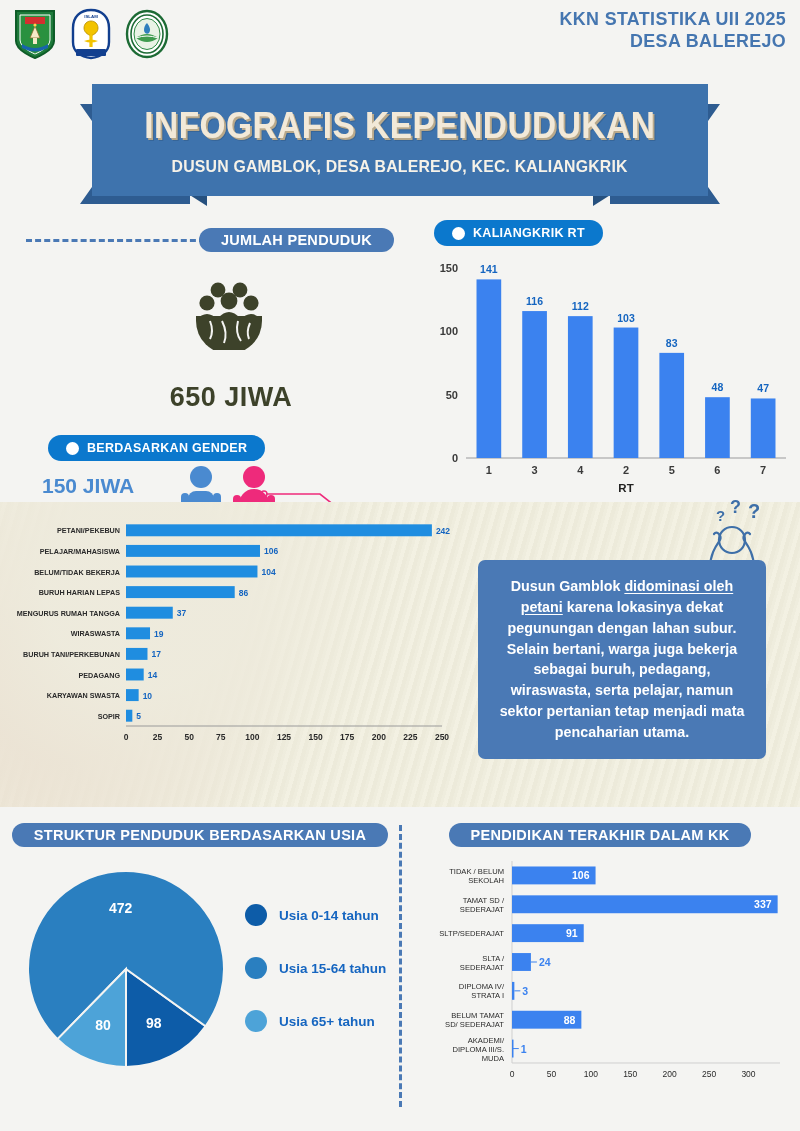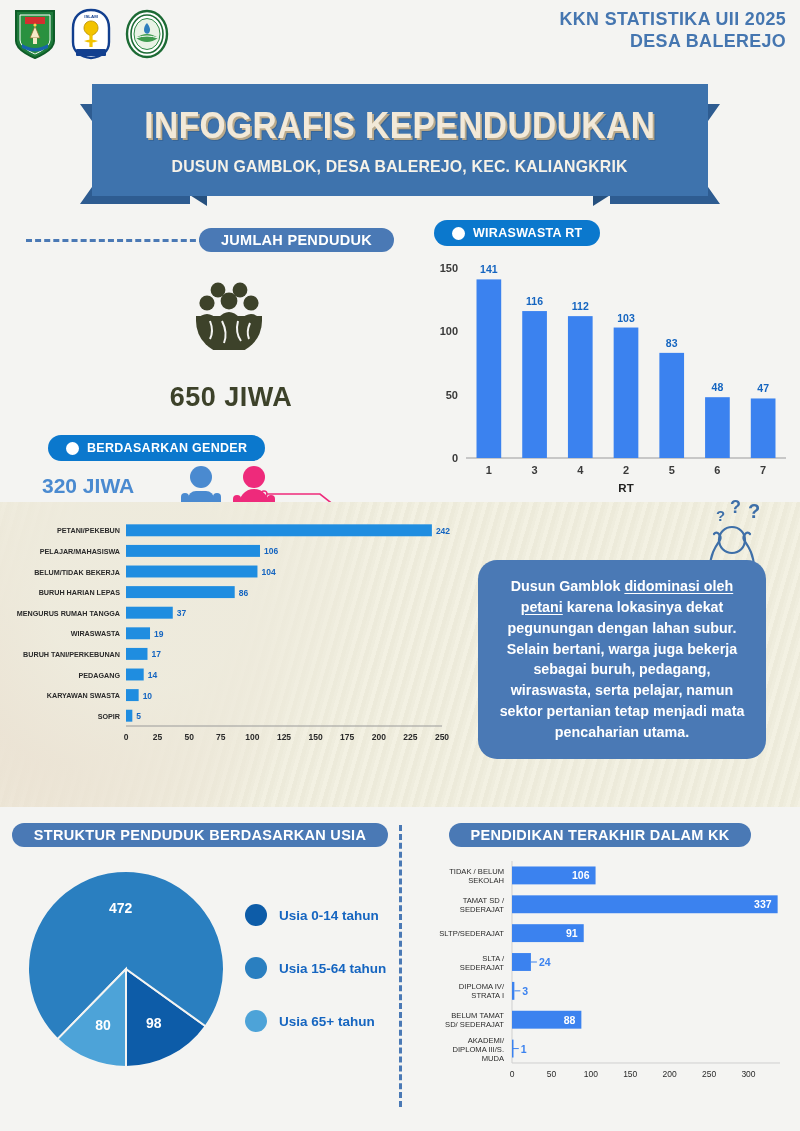--- a/index.html
+++ b/index.html
@@ -97,21 +97,21 @@
       repeating-linear-gradient(106deg, #cfc9a8 0 3px, #e2dcc0 3px 7px, #c3bb96 7px 11px),
       linear-gradient(#dcd8b8, #e8e4cc);
   }
   .sec2-head { display: flex; align-items: center; padding: 0 30px; height: 46px; padding-top: 6px; }
   .sec2-body { display: flex; }
   .jobs-chart { width: 470px; padding: 6px 0 0 4px; }
   .note-col { width: 330px; position: relative; }
   .think-icon { position: absolute; right: 22px; top: -6px; }
   .note-box {
     position: absolute; left: 8px; top: 58px; width: 288px;
-    background: #4a79b5; color: #fff; border-radius: 19px;
+    background: #4a79b5; color: #fff; border-radius: 7px;
     padding: 16px 16px; text-align: center; font-weight: 700;
     font-size: 14.3px; line-height: 1.46;
   }
   .note-box u { text-decoration: underline; text-underline-offset: 2px; }
 
   
   .sec3 { position: relative; height: 306px; display: flex; }
   .sec3-left { width: 400px; position: relative; }
   .sec3-right { width: 400px; position: relative; }
   .vdiv { position: absolute; left: 399px; top: 18px; bottom: 6px; border-left: 3px dashed #4a79b5; }
@@ -215,21 +215,21 @@
 
       <div class="gender-pill-row">
         <span class="pill bright">
           <span class="dot"></span>
           <span>BERDASARKAN GENDER</span>
         </span>
       </div>
 
       <div class="gender-area">
         <div class="g-left">
-          <div>320 JIWA</div>
+          <div>150 JIWA</div>
           <div>49.2%</div>
         </div>
 
         <div class="figures">
           <svg width="130" height="104" viewBox="0 0 130 104">
             <g>
               <circle cx="33" cy="14" r="11" fill="#4a8ad0"></circle>
               <rect x="20" y="28" width="26" height="38" rx="8" fill="#4a8ad0"></rect>
               <rect x="13" y="30" width="8" height="30" rx="4" fill="#4a8ad0"></rect>
               <rect x="45" y="30" width="8" height="30" rx="4" fill="#4a8ad0"></rect>
@@ -267,21 +267,21 @@
           <div>330 JIWA</div>
           <div>50.8%</div>
         </div>
       </div>
     </div>
 
     <div class="sec1-right">
       <div class="rt-pill-row">
         <span class="pill bright">
           <span class="dot"></span>
-          <span>WIRASWASTA RT</span>
+          <span>KALIANGKRIK RT</span>
         </span>
       </div>
       <svg class="chart-svg" id="rt-chart" width="380" height="250">
           <text x="38" y="216" font-size="11" fill="#3a3a3a" text-anchor="end" font-weight="bold">0</text>
           <text x="38" y="152.66666666666669" font-size="11" fill="#3a3a3a" text-anchor="end" font-weight="bold">50</text>
           <text x="38" y="89.33333333333334" font-size="11" fill="#3a3a3a" text-anchor="end" font-weight="bold">100</text>
           <text x="38" y="26" font-size="11" fill="#3a3a3a" text-anchor="end" font-weight="bold">150</text>
           <line x1="46" y1="212" x2="366" y2="212" stroke="#b9b9b9" stroke-width="1.4"></line>
           <rect x="56.51428571428571" y="33.400000000000006" width="24.685714285714287" height="178.6" fill="#3b82ef"></rect>
           <text x="68.85714285714286" y="27.400000000000006" font-size="10.5" fill="#1565c0" text-anchor="middle" font-weight="bold">141</text>

